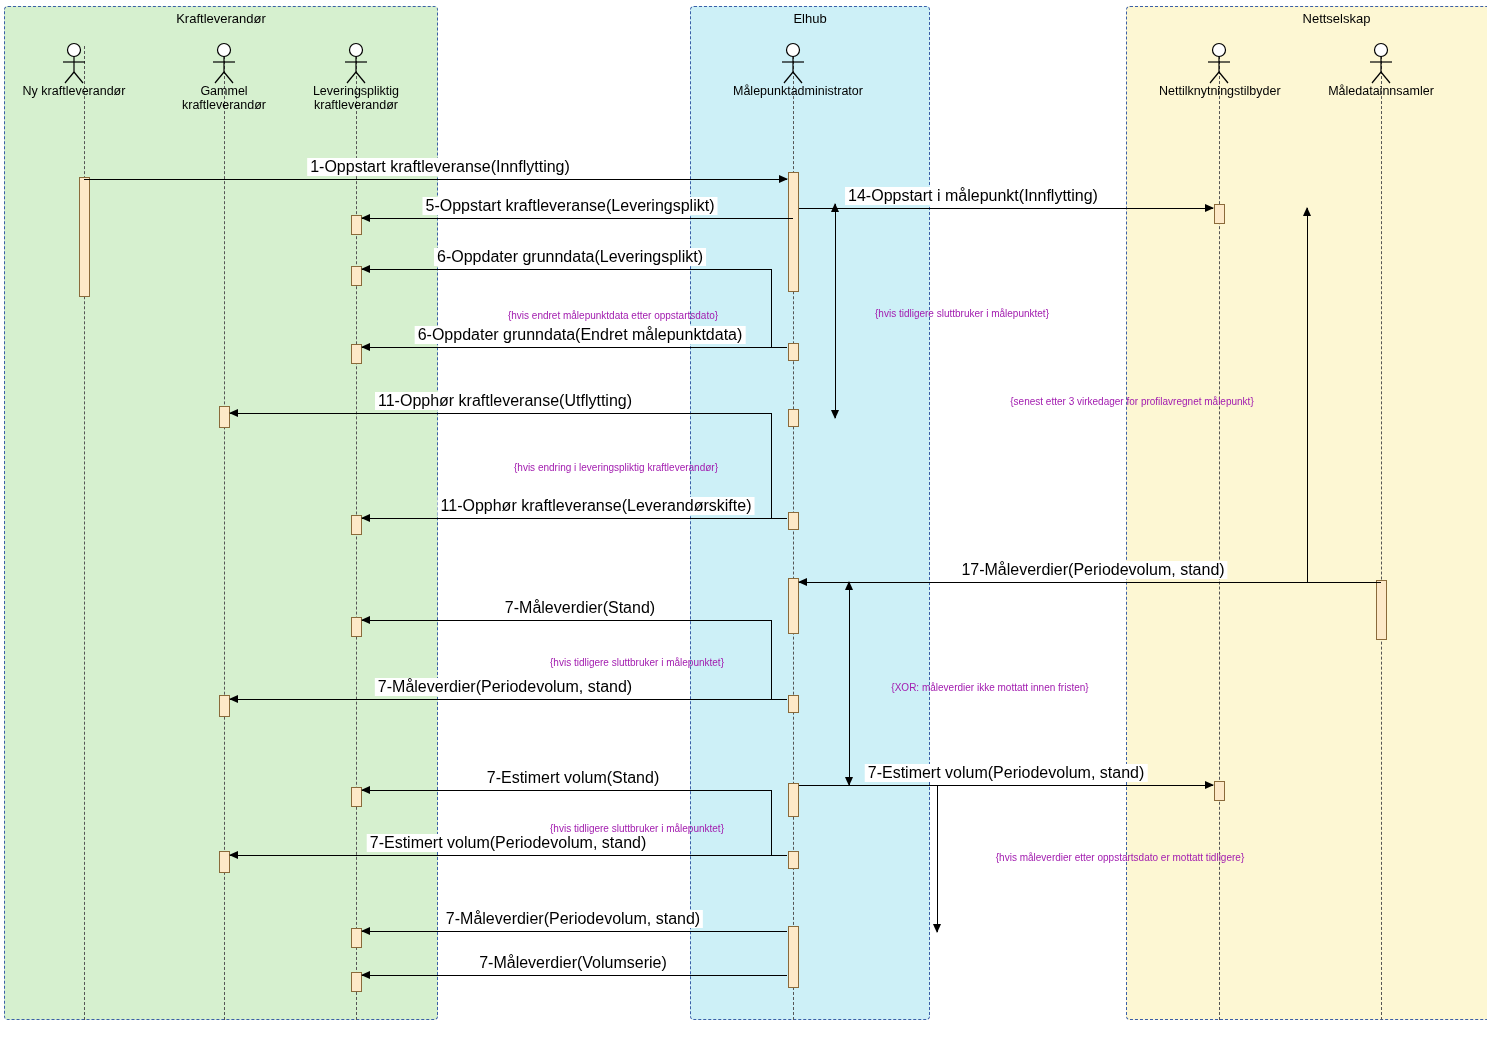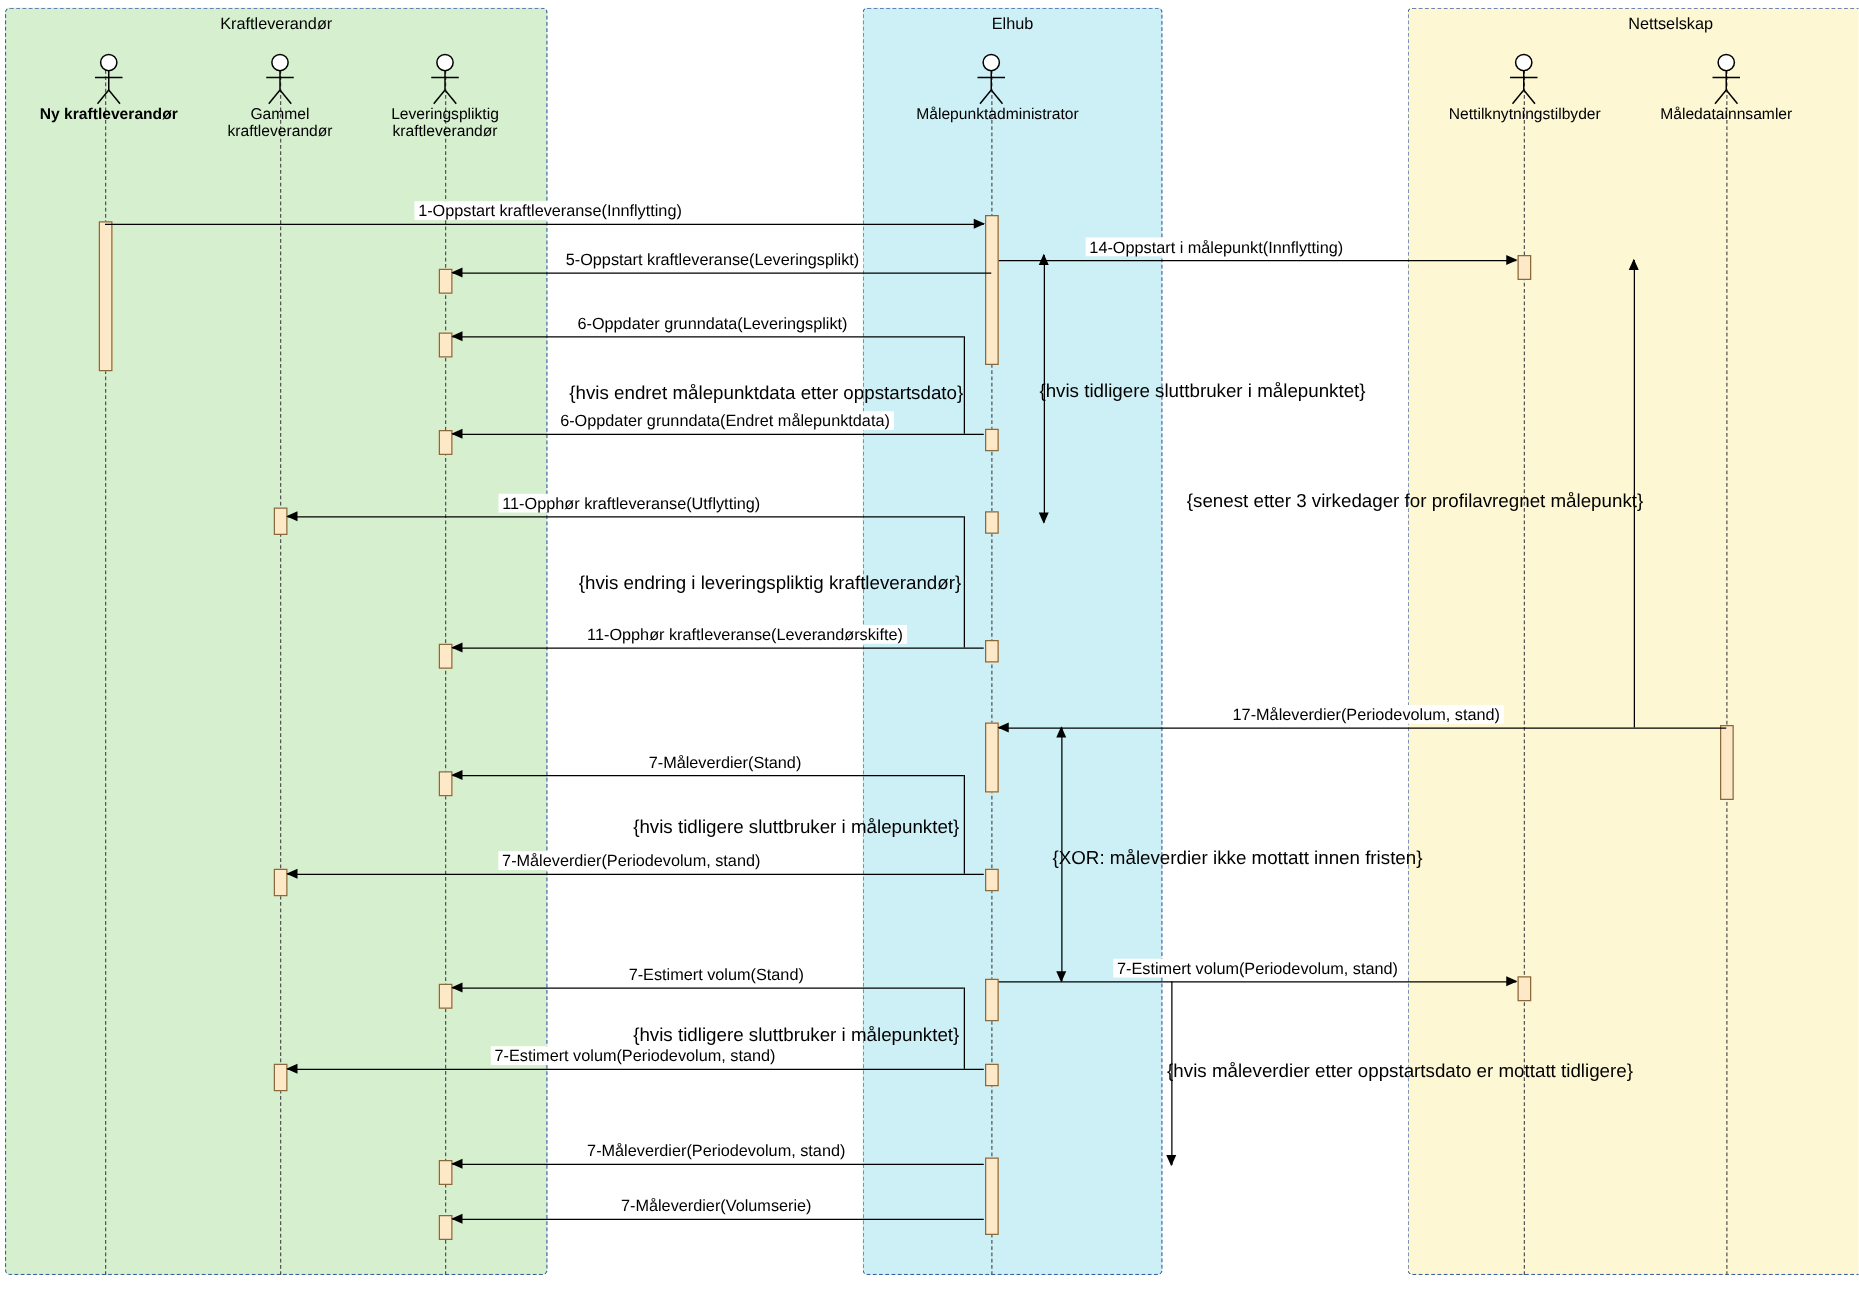--- a/index.html
+++ b/index.html
@@ -81,31 +81,31 @@
     right: -1px;
     top: -4px;
     width: 0;
     height: 0;
     border-top: 4px solid transparent;
     border-bottom: 4px solid transparent;
     border-left: 9px solid #000;
   }
   .msg-label {
     position: absolute;
-    font-size: 13px;
+    font-size: 16px;
     color: #000;
     white-space: nowrap;
     background: #fff;
     padding: 0 3px;
     transform: translate(-50%, -100%);
   }
   .note {
     position: absolute;
-    font-size: 15px;
-    color: #000000;
+    font-size: 10px;
+    color: #a21caf;
     white-space: nowrap;
     transform: translate(-50%, -50%);
     background: transparent;
     padding: 0 2px;
   }
   .vline {
     position: absolute;
     width: 1px;
     background: #000;
   }
@@ -137,21 +137,21 @@
     <div class="group" style="left: 4px; top: 6px; width: 434px; height: 1014px; background: rgb(214, 240, 207);">
       <div class="group-label">Kraftleverandør</div>
     </div>
     <div class="group" style="left: 690px; top: 6px; width: 240px; height: 1014px; background: rgb(205, 240, 247);">
       <div class="group-label">Elhub</div>
     </div>
     <div class="group" style="left: 1126px; top: 6px; width: 421px; height: 1014px; background: rgb(253, 247, 211);">
       <div class="group-label">Nettselskap</div>
     </div>
     <div class="lifeline" style="left: 84px; top: 46px; height: 974px;"></div>
-    <div class="actor" style="left: 87px; top: 42px; font-weight: bold;">
+    <div class="actor" style="left: 74px; top: 42px;">
       <div class="actor-glyph"><svg width="40" height="42" viewBox="0 0 40 42">
           <circle cx="20" cy="8" r="6.5" fill="#ffffff" stroke="#000" stroke-width="1.2"></circle>
           <line x1="20" y1="14.5" x2="20" y2="30" stroke="#000" stroke-width="1.2"></line>
           <line x1="9" y1="20" x2="31" y2="20" stroke="#000" stroke-width="1.2"></line>
           <line x1="20" y1="30" x2="11" y2="41" stroke="#000" stroke-width="1.2"></line>
           <line x1="20" y1="30" x2="29" y2="41" stroke="#000" stroke-width="1.2"></line>
         </svg></div>
       <div class="actor-label">Ny kraftleverandør</div>
     </div>
     <div class="lifeline" style="left: 224px; top: 46px; height: 974px;"></div>

